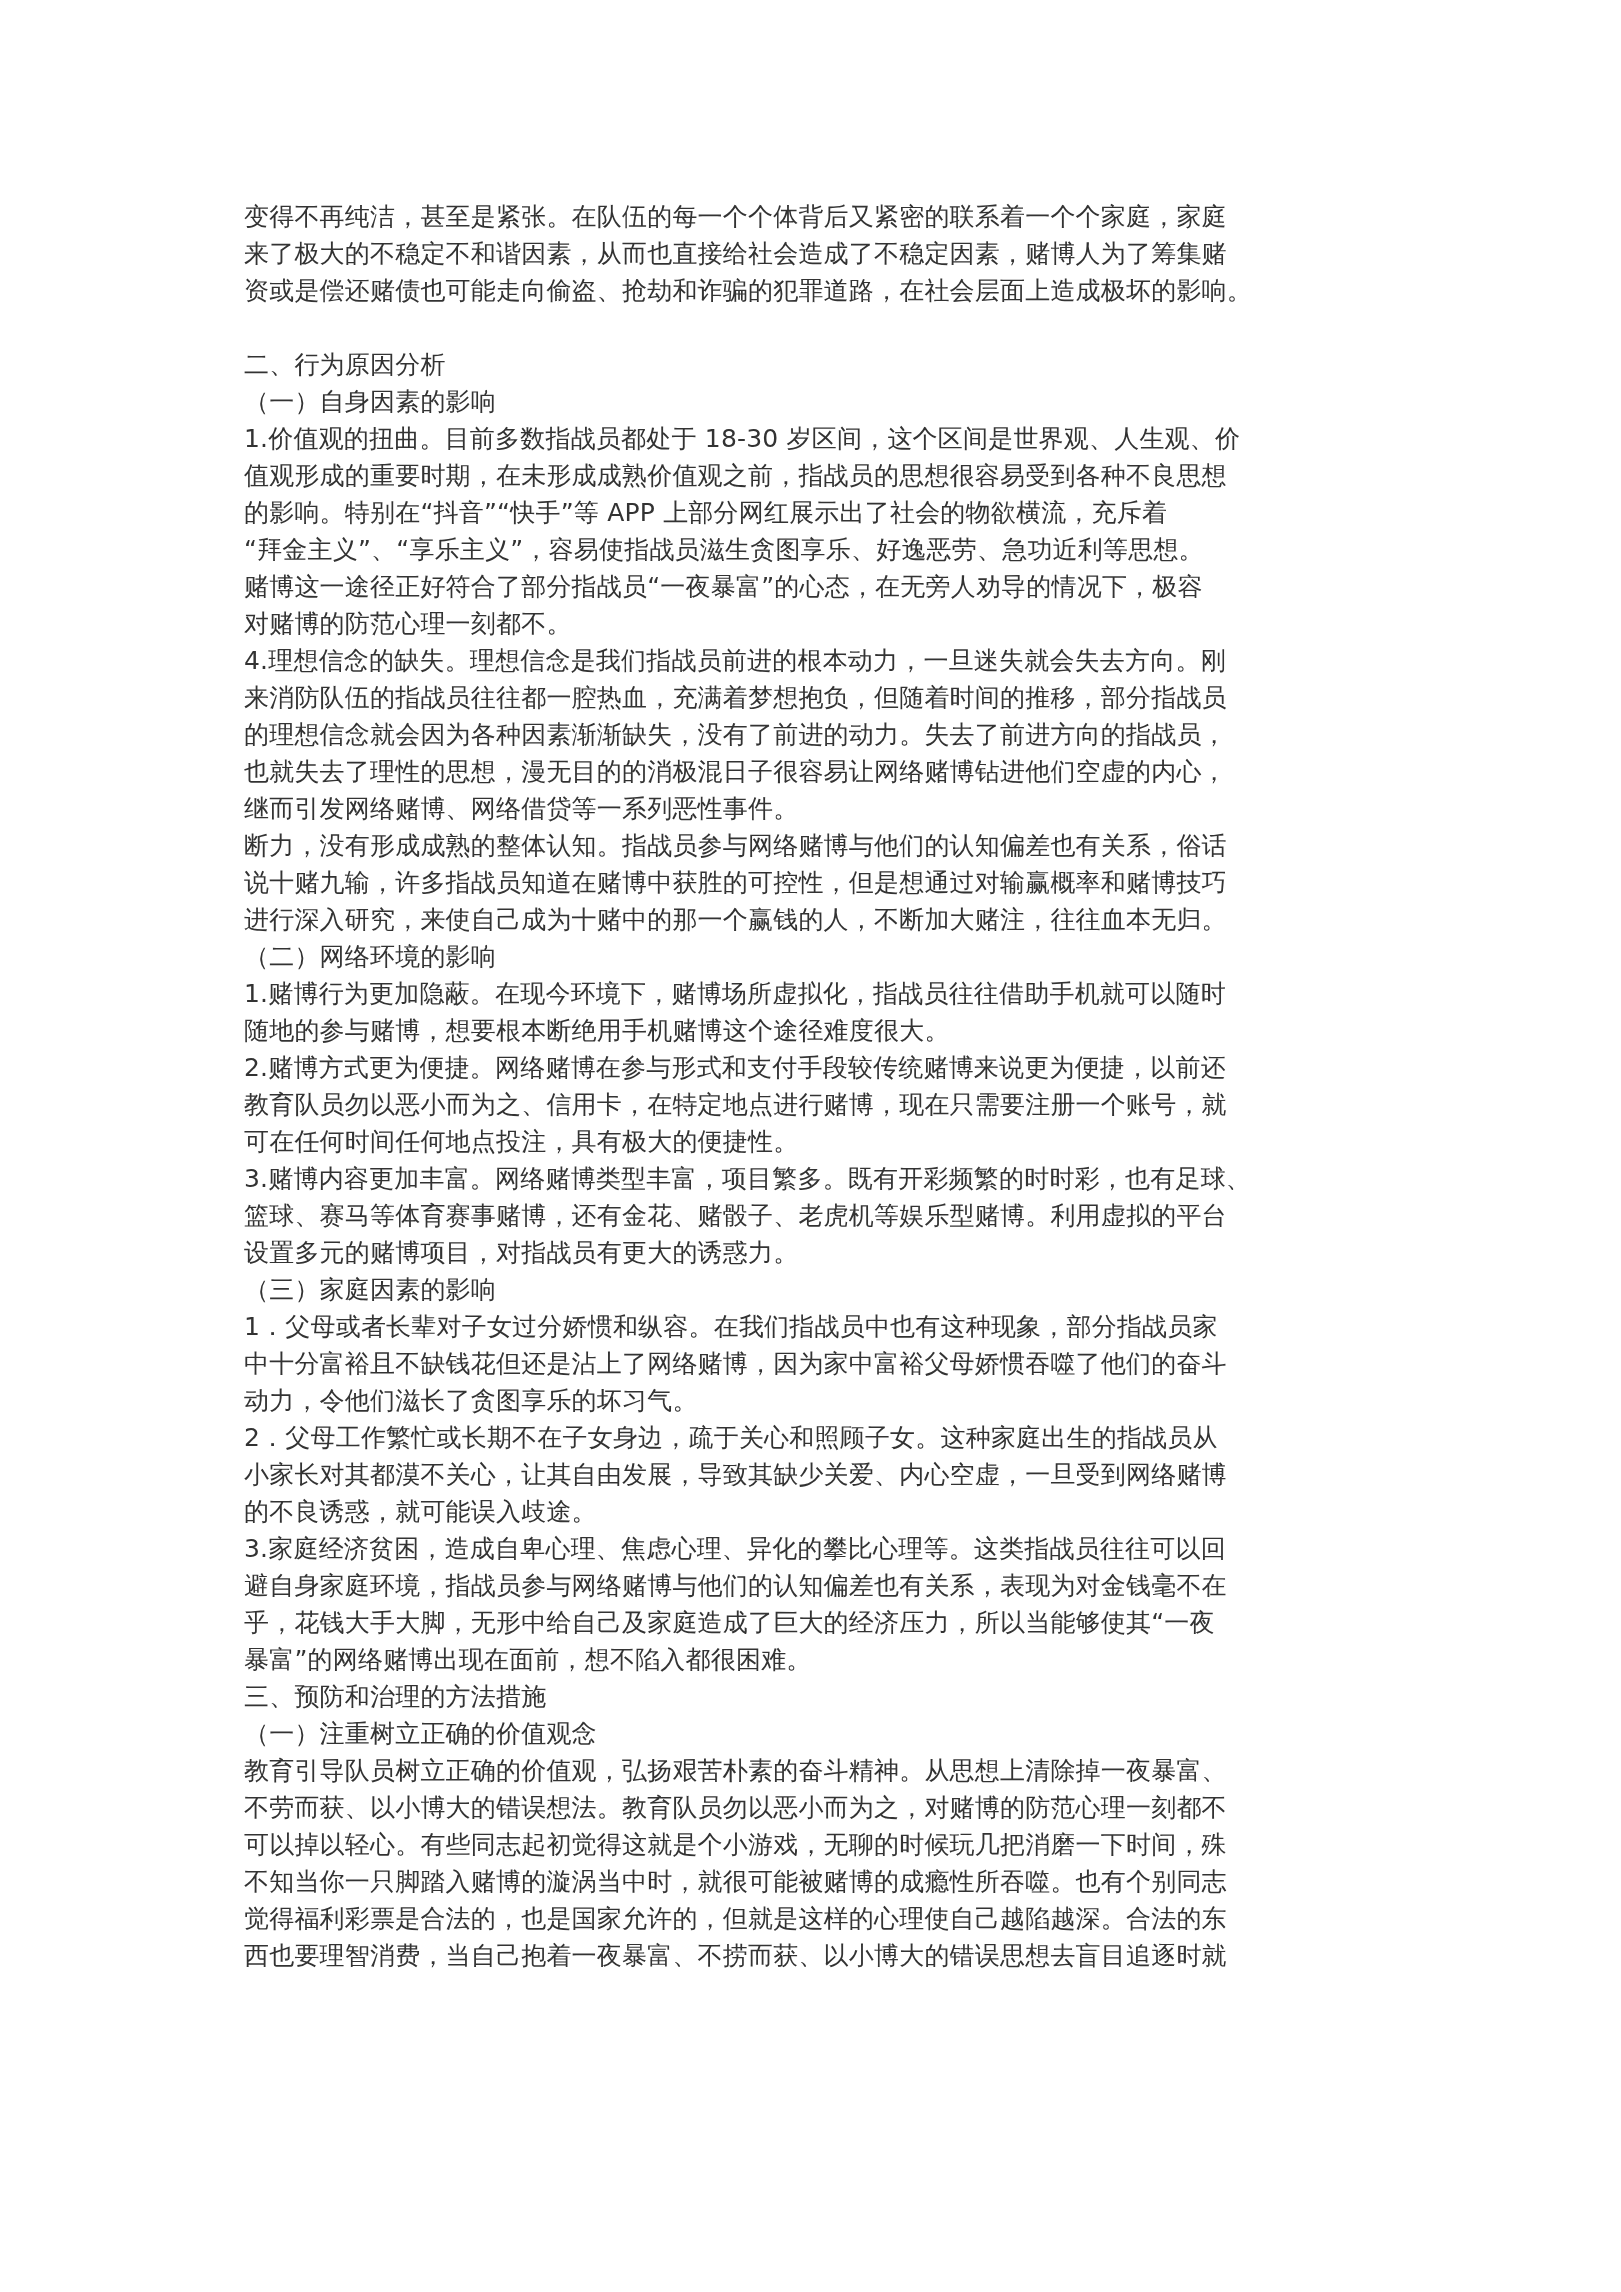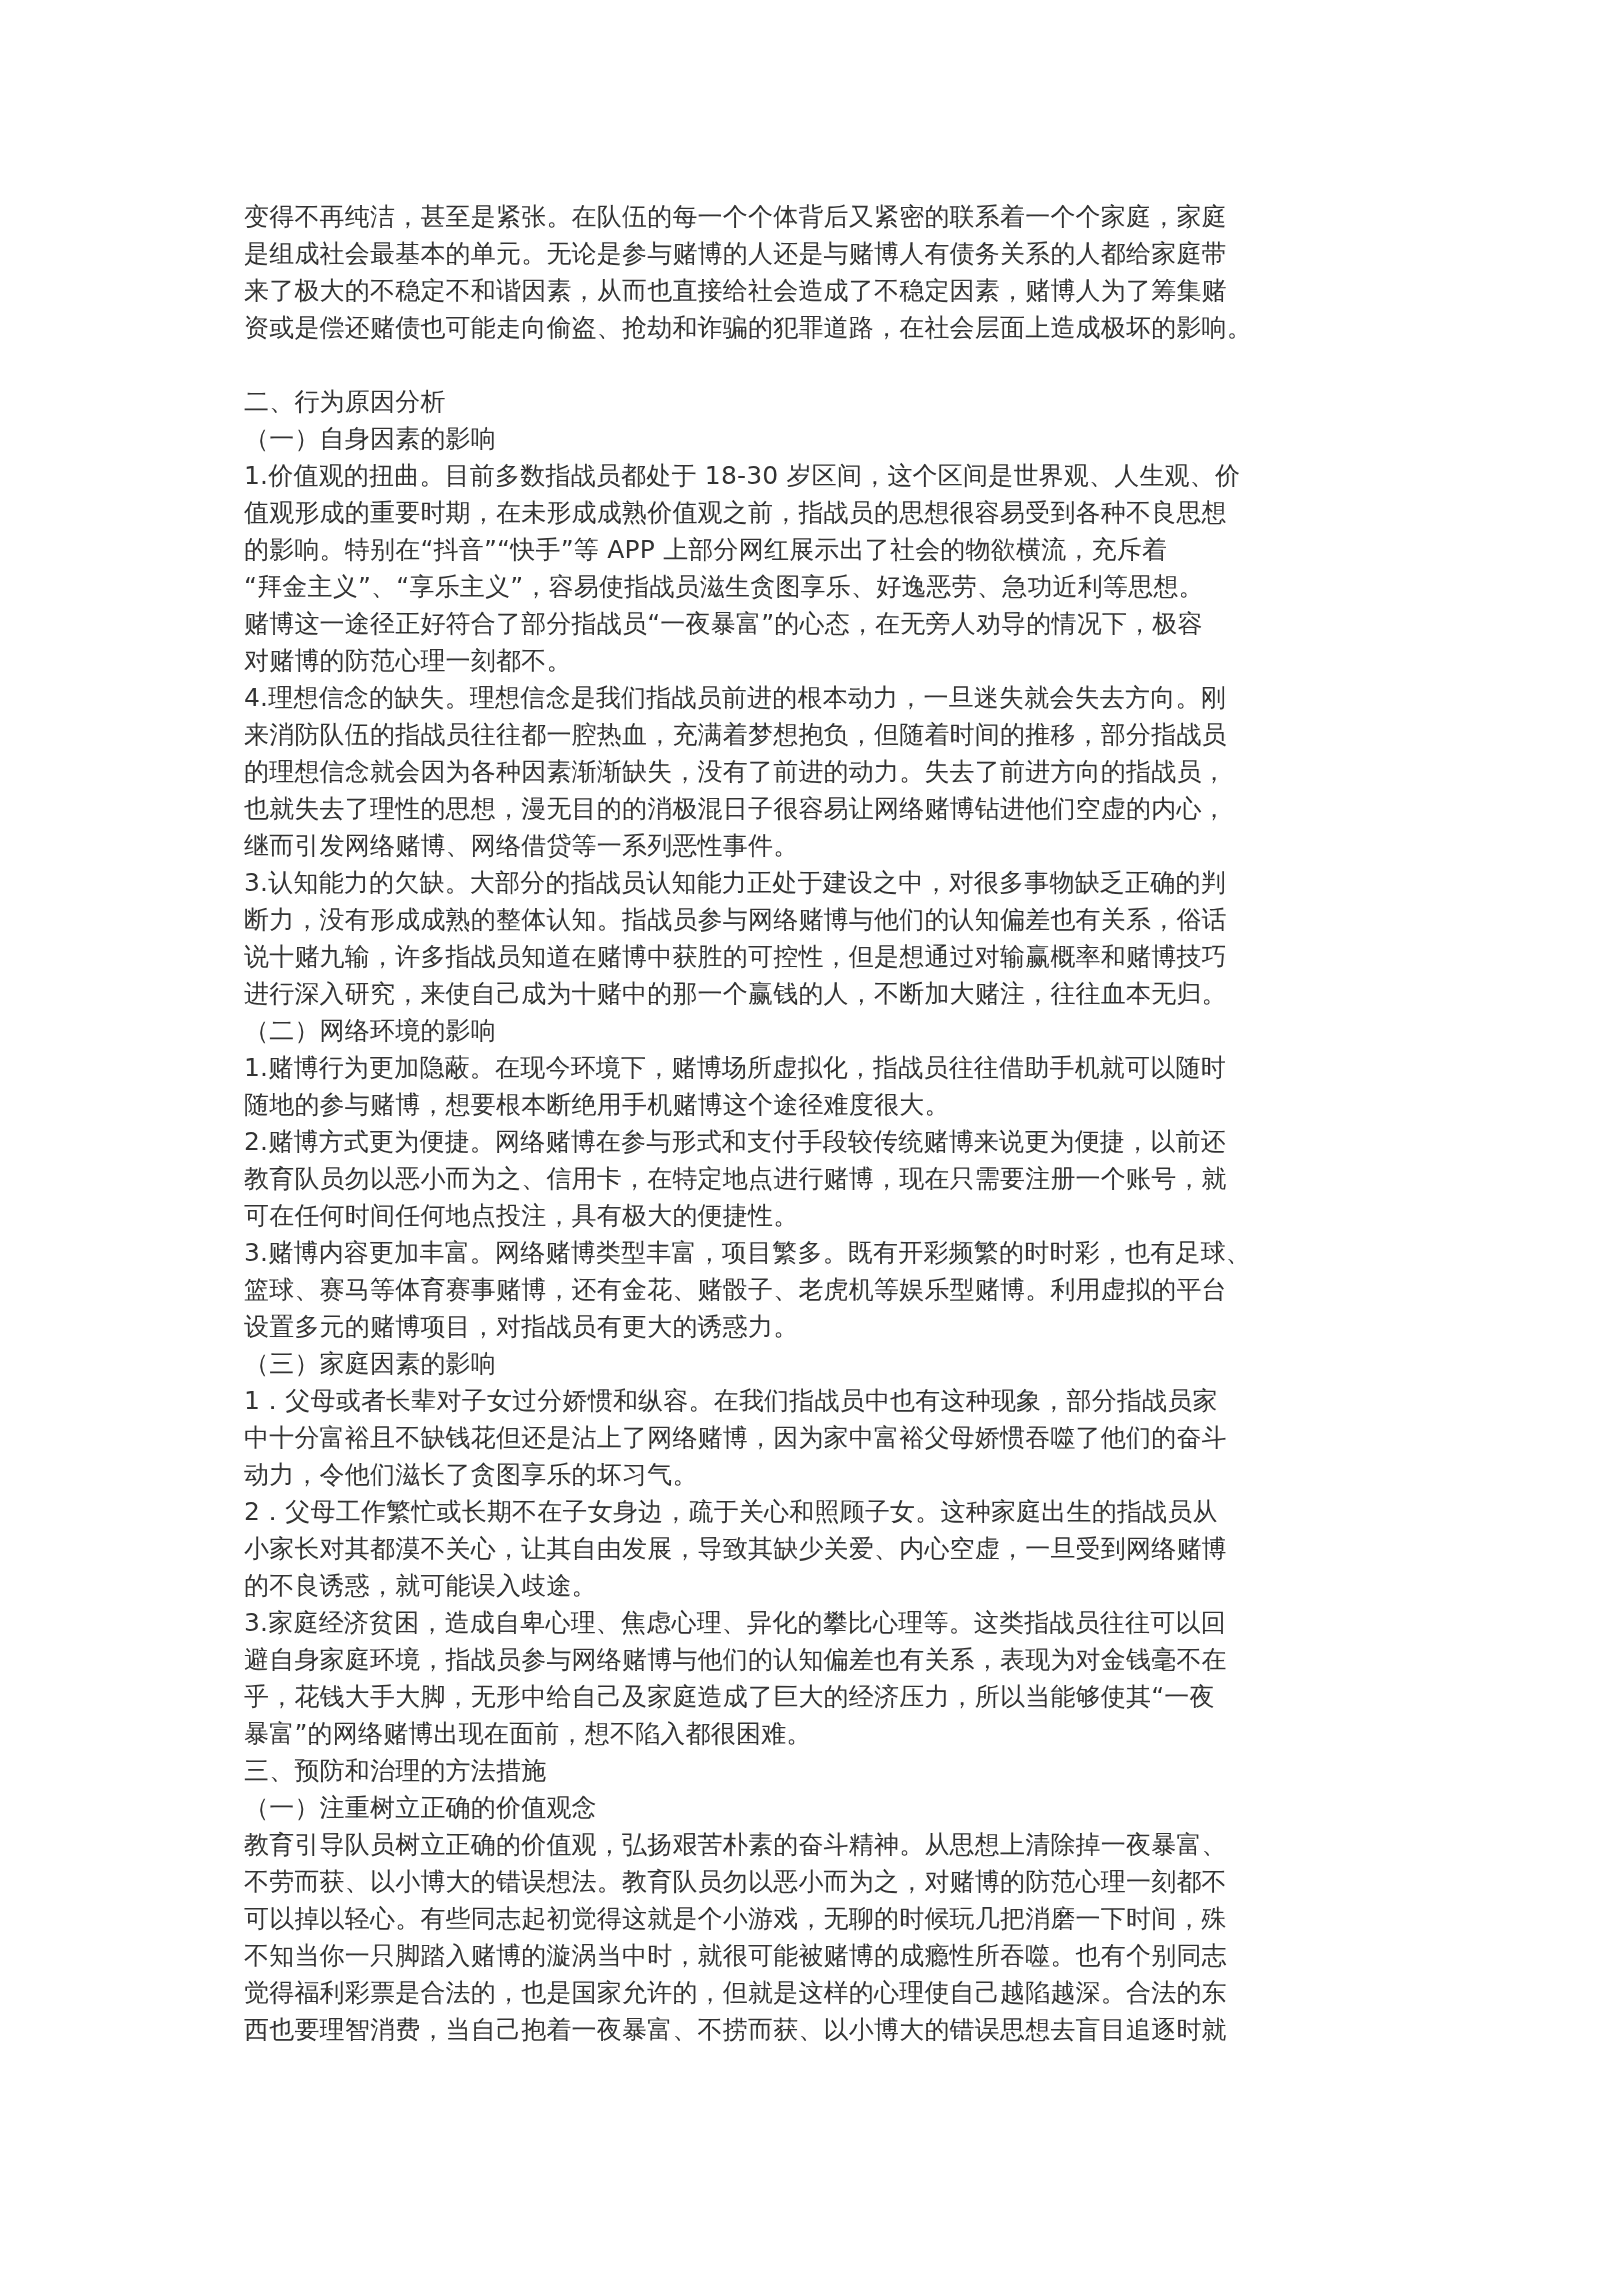--- a/index.html
+++ b/index.html
@@ -16,21 +16,20 @@
   }
   .line { white-space: nowrap; height: 37px; display: block; letter-spacing: 0.2px; }
   .blank { height: 37px; }
 </style>
 </head>
 <body>
 
 <div class="page" id="page">
     <div class="block paragraph">
       <span class="line">变得不再纯洁，甚至是紧张。在队伍的每一个个体背后又紧密的联系着一个个家庭，家庭</span>
-      <span class="line">是组成社会最基本的单元。无论是参与赌博的人还是与赌博人有债务关系的人都给家庭带</span>
       <span class="line">来了极大的不稳定不和谐因素，从而也直接给社会造成了不稳定因素，赌博人为了筹集赌</span>
       <span class="line">资或是偿还赌债也可能走向偷盗、抢劫和诈骗的犯罪道路，在社会层面上造成极坏的影响。</span>
     </div>
     <div class="blank"></div>
     <div class="block heading">
       <span class="line">二、行为原因分析</span>
     </div>
     <div class="block subheading">
       <span class="line">（一）自身因素的影响</span>
     </div>
@@ -43,21 +42,20 @@
       <span class="line">对赌博的防范心理一刻都不。</span>
     </div>
     <div class="block paragraph">
       <span class="line">4.理想信念的缺失。理想信念是我们指战员前进的根本动力，一旦迷失就会失去方向。刚</span>
       <span class="line">来消防队伍的指战员往往都一腔热血，充满着梦想抱负，但随着时间的推移，部分指战员</span>
       <span class="line">的理想信念就会因为各种因素渐渐缺失，没有了前进的动力。失去了前进方向的指战员，</span>
       <span class="line">也就失去了理性的思想，漫无目的的消极混日子很容易让网络赌博钻进他们空虚的内心，</span>
       <span class="line">继而引发网络赌博、网络借贷等一系列恶性事件。</span>
     </div>
     <div class="block paragraph">
-      <span class="line">3.认知能力的欠缺。大部分的指战员认知能力正处于建设之中，对很多事物缺乏正确的判</span>
       <span class="line">断力，没有形成成熟的整体认知。指战员参与网络赌博与他们的认知偏差也有关系，俗话</span>
       <span class="line">说十赌九输，许多指战员知道在赌博中获胜的可控性，但是想通过对输赢概率和赌博技巧</span>
       <span class="line">进行深入研究，来使自己成为十赌中的那一个赢钱的人，不断加大赌注，往往血本无归。</span>
     </div>
     <div class="block subheading">
       <span class="line">（二）网络环境的影响</span>
     </div>
     <div class="block paragraph">
       <span class="line">1.赌博行为更加隐蔽。在现今环境下，赌博场所虚拟化，指战员往往借助手机就可以随时</span>
       <span class="line">随地的参与赌博，想要根本断绝用手机赌博这个途径难度很大。</span>

